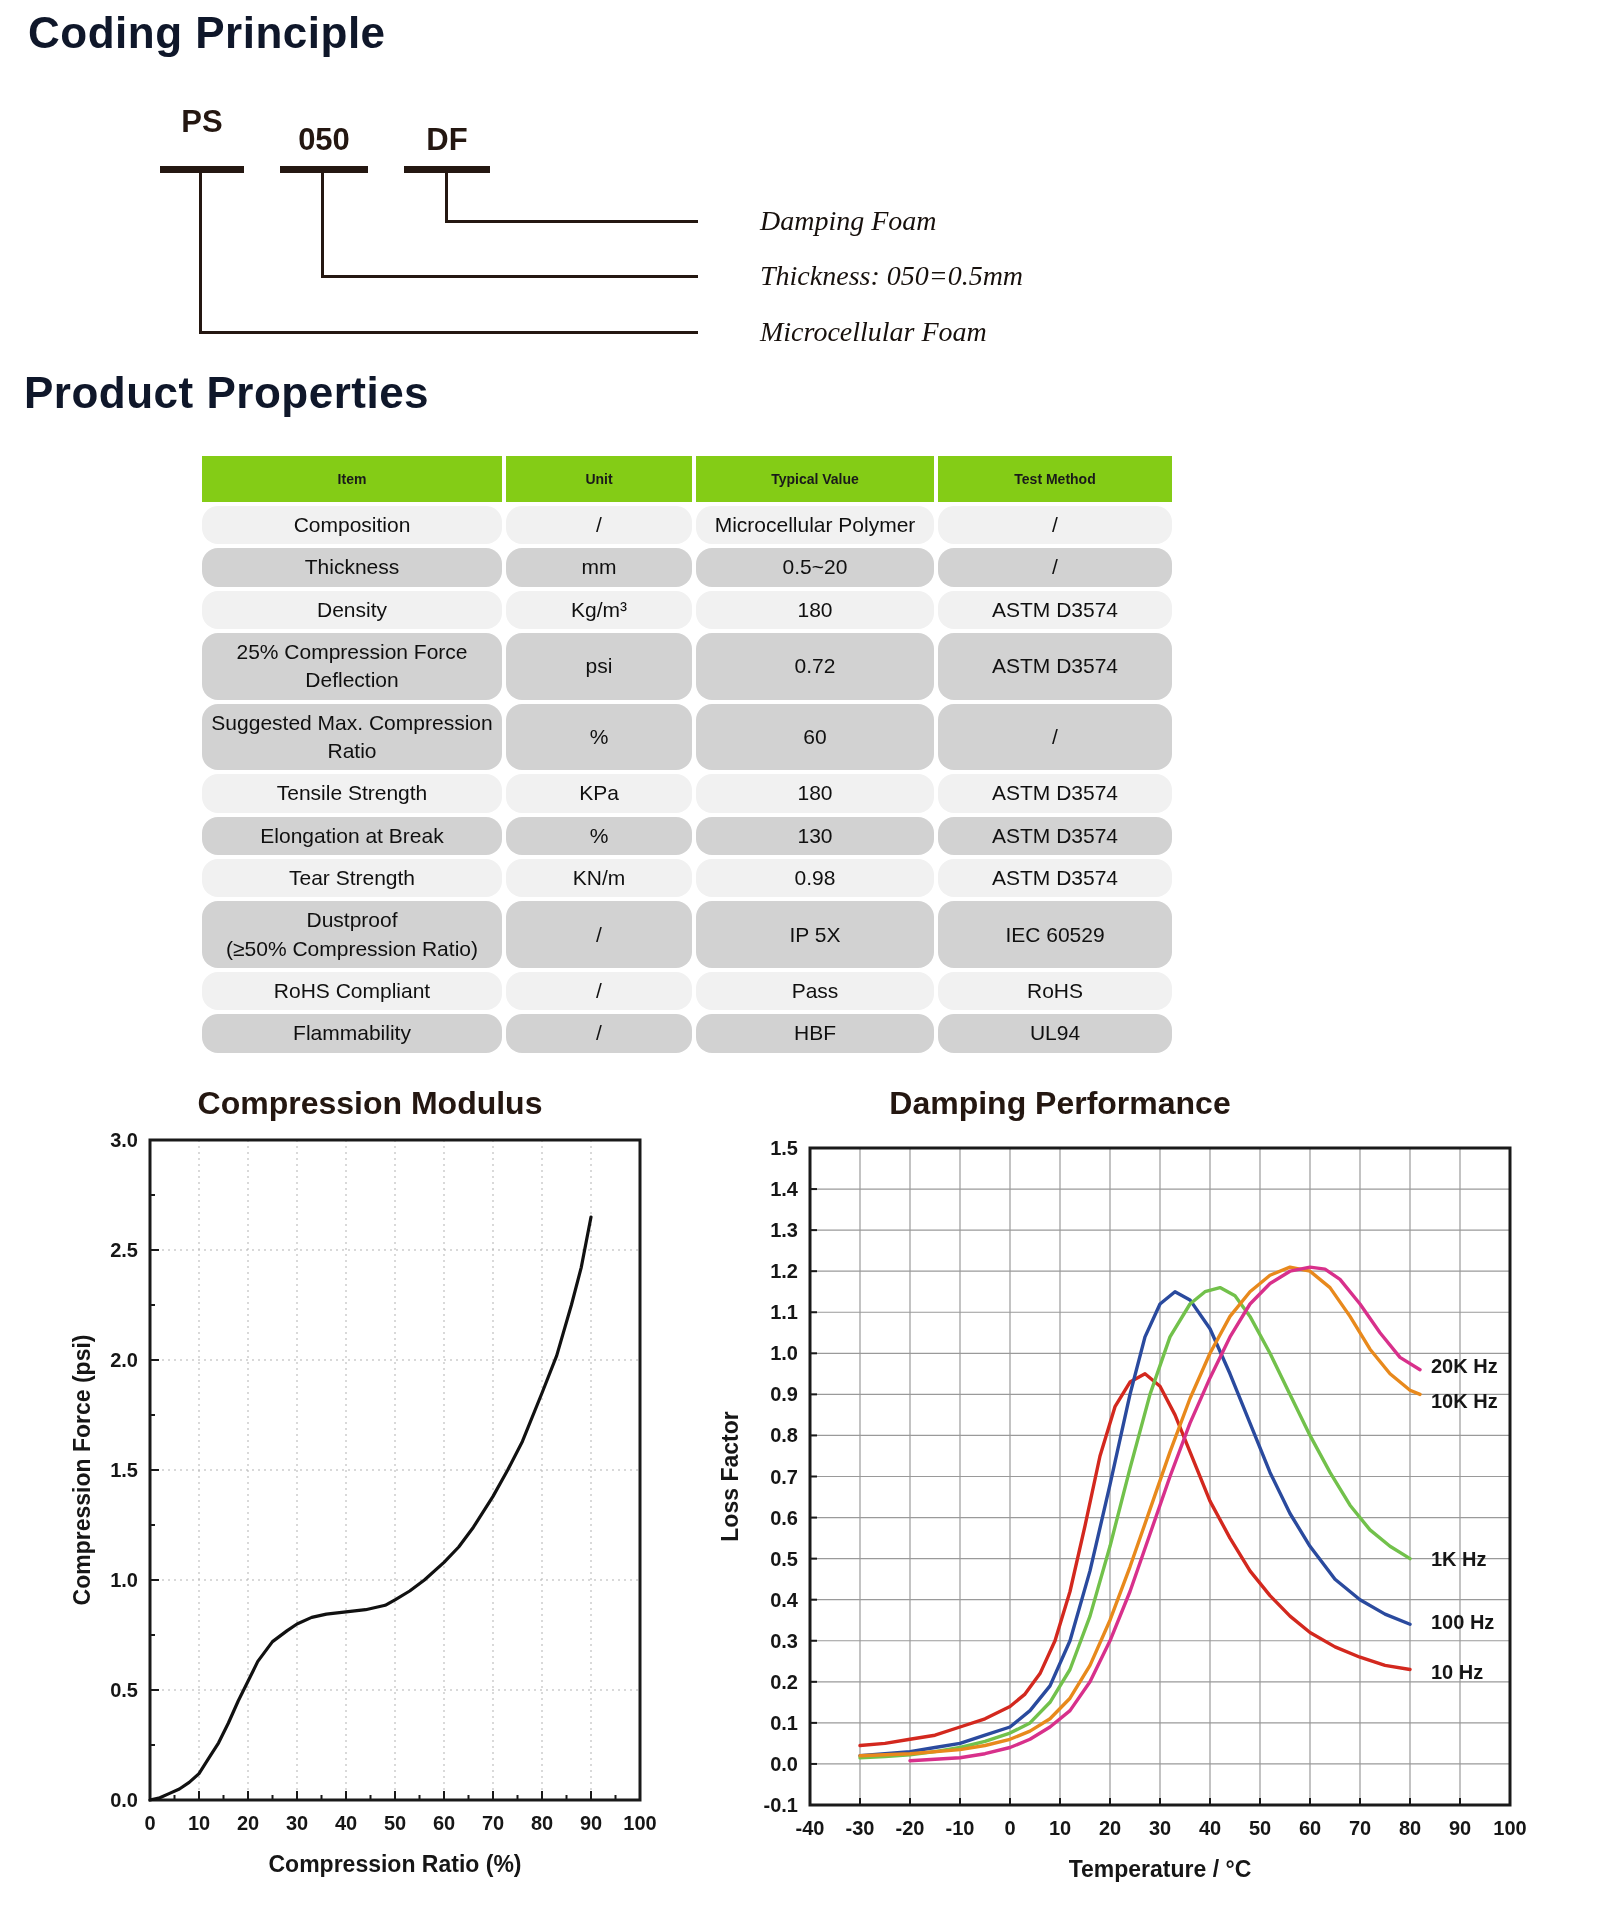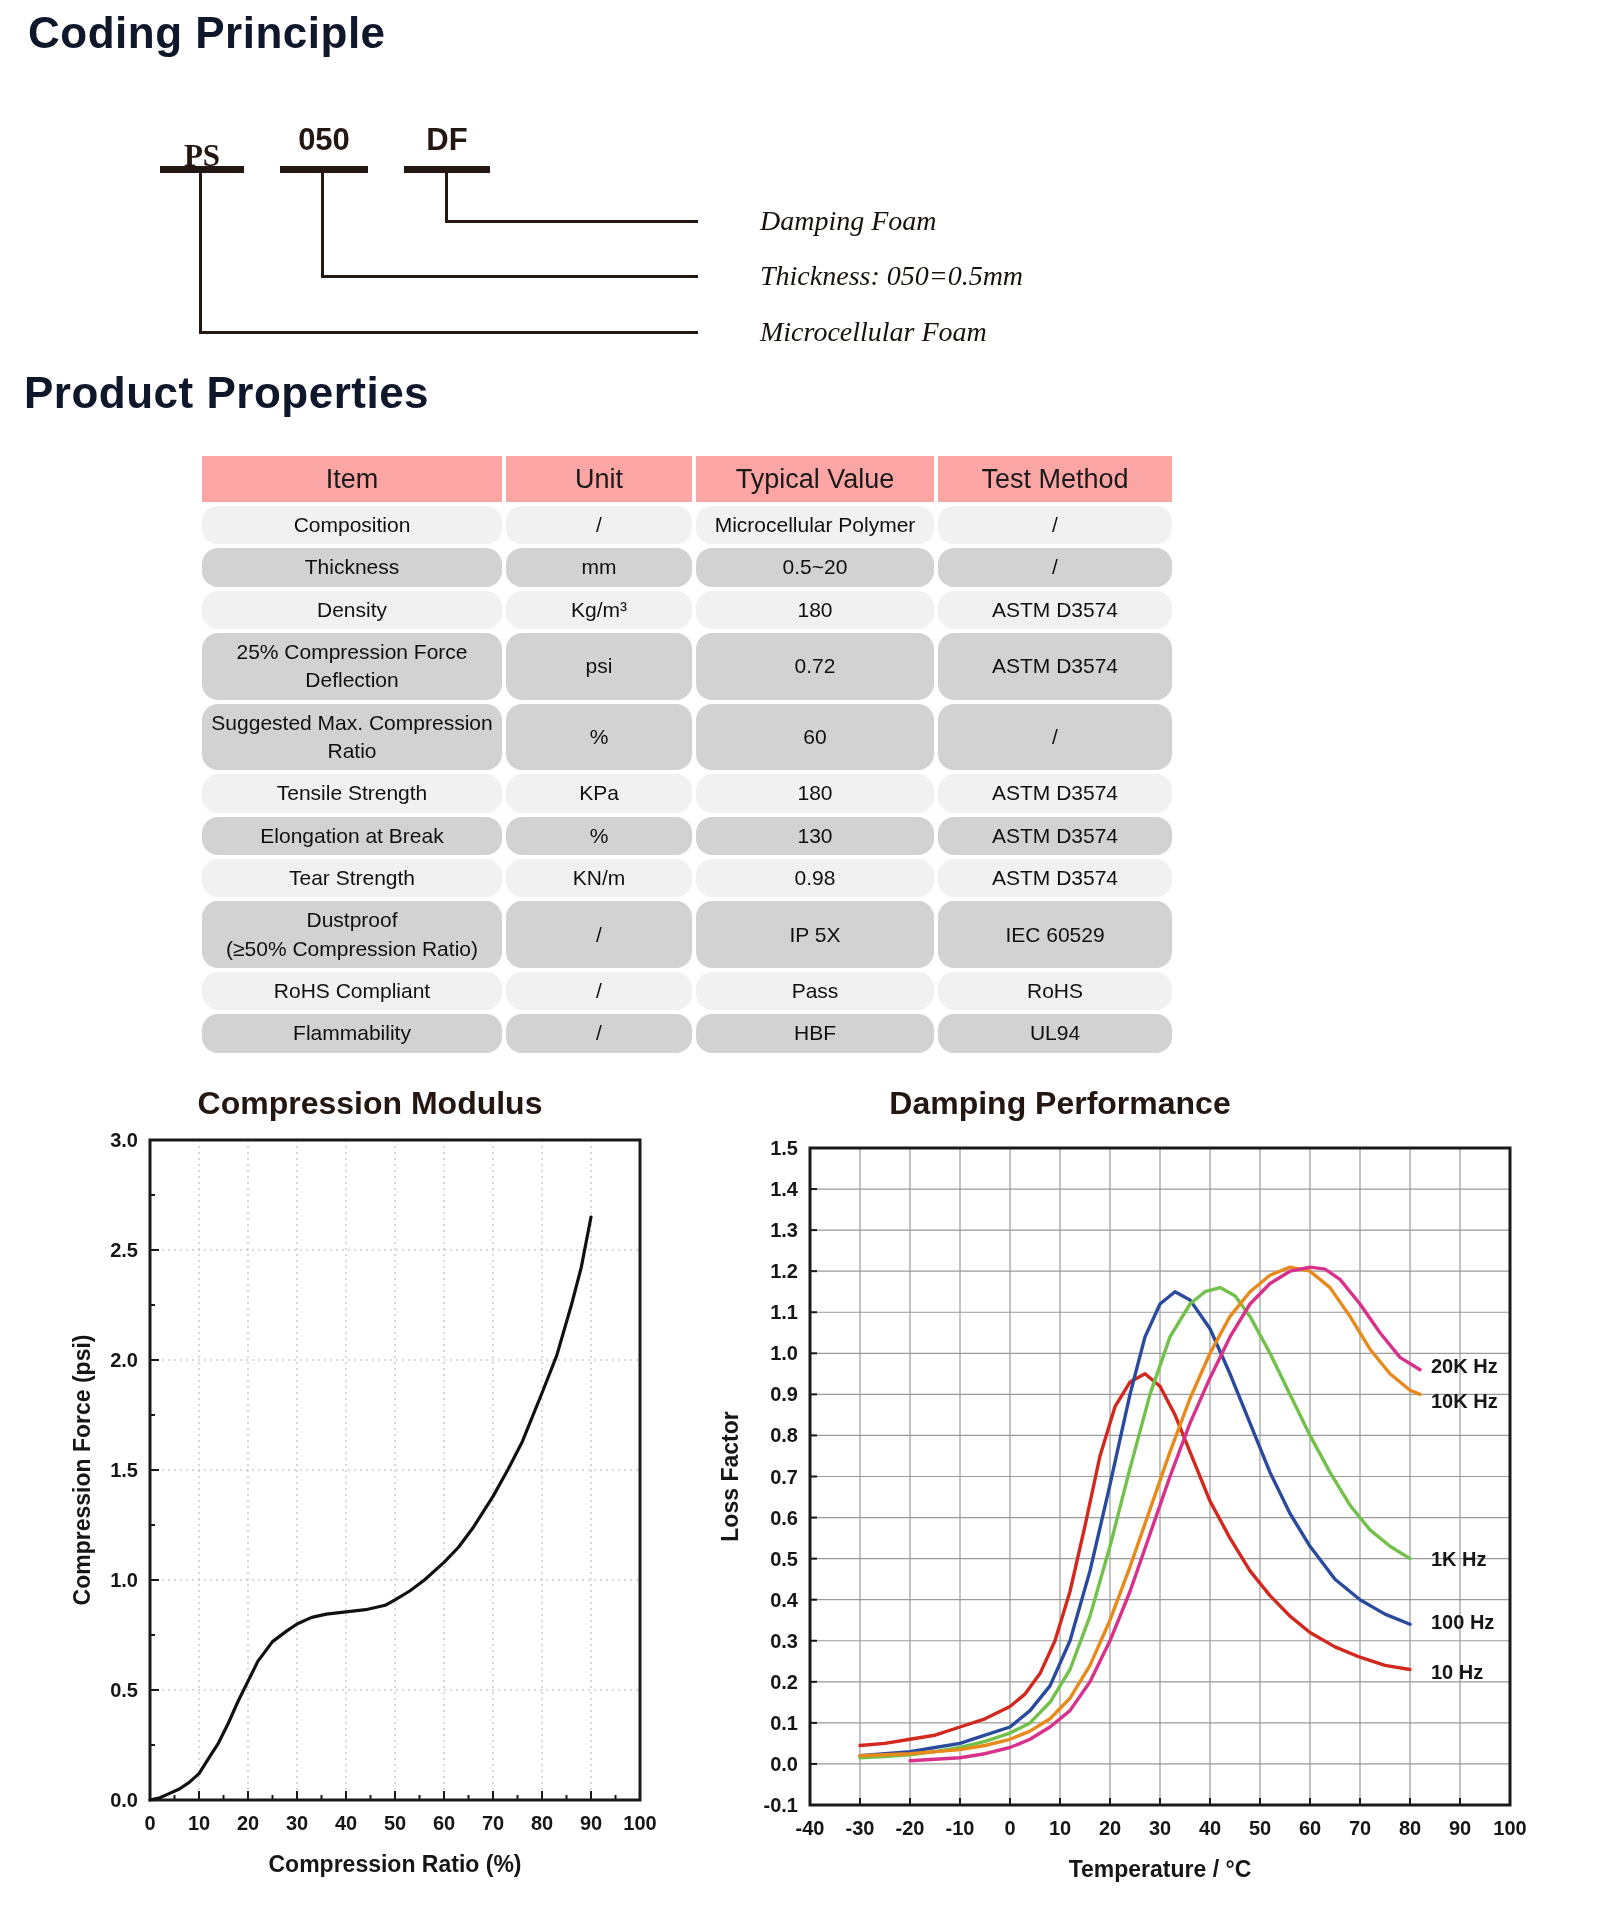--- a/index.html
+++ b/index.html
@@ -14,21 +14,21 @@
   
   .code-item{position:absolute;text-align:center;font-weight:800;font-size:31px;color:#241711;}
   .code-bar{position:absolute;height:7px;background:#241711;}
   .connector{position:absolute;border-left:3px solid #241711;border-bottom:3px solid #241711;}
   .code-label{position:absolute;font-family:"Liberation Serif",serif;font-size:28px;color:#17100c;
               transform:translateY(-50%);white-space:nowrap;font-style:italic;}
 
   
   #props-table{position:absolute;left:198px;top:452px;width:978px;
                border-collapse:separate;border-spacing:4px;table-layout:fixed;}
-  #props-table th{background:#fca5a5;font-weight:400;font-size:27px;color:#1a1a1a;
+  #props-table th{background:#84cc16;font-weight:700;font-size:14px;color:#1a1a1a;
                   height:42px;text-align:center;vertical-align:middle;padding:2px 4px;}
   #props-table td{font-size:21px;color:#101010;text-align:center;vertical-align:middle;
                   padding:5px 6px;line-height:1.35;border-radius:16px;}
   #props-table tr.light td{background:#f1f1f1;}
   #props-table tr.dark td{background:#d2d2d2;}
 
   .chart-title{position:absolute;font-weight:800;font-size:32px;color:#241711;
                text-align:center;white-space:nowrap;}
   #title-left{left:120px;top:1085px;width:500px;}
   #title-right{left:810px;top:1085px;width:500px;}
@@ -37,21 +37,21 @@
   #chart-left{left:30px;top:1075px;}
   #chart-right{left:700px;top:1075px;}
 </style>
 </head>
 <body>
 
 <div class="page">
 
   <div class="h1" id="heading-coding">Coding Principle</div>
 
-  <div class="code-item" style="left:160px;top:138px;width:84px;font-family:Liberation Serif, serif;">PS</div>
+  <div class="code-item" style="left:160px;top:104px;width:84px;">PS</div>
   <div class="code-item" style="left:280px;top:122px;width:88px;">050</div>
   <div class="code-item" style="left:404px;top:122px;width:86px;">DF</div>
 
   <div class="code-bar" style="left:160px;top:166px;width:84px;"></div>
   <div class="code-bar" style="left:280px;top:166px;width:88px;"></div>
   <div class="code-bar" style="left:404px;top:166px;width:86px;"></div>
 
   <div class="connector" style="left:445px;top:173px;width:250px;height:47px;"></div>
   <div class="connector" style="left:321px;top:173px;width:374px;height:102px;"></div>
   <div class="connector" style="left:199px;top:173px;width:496px;height:158px;"></div>

